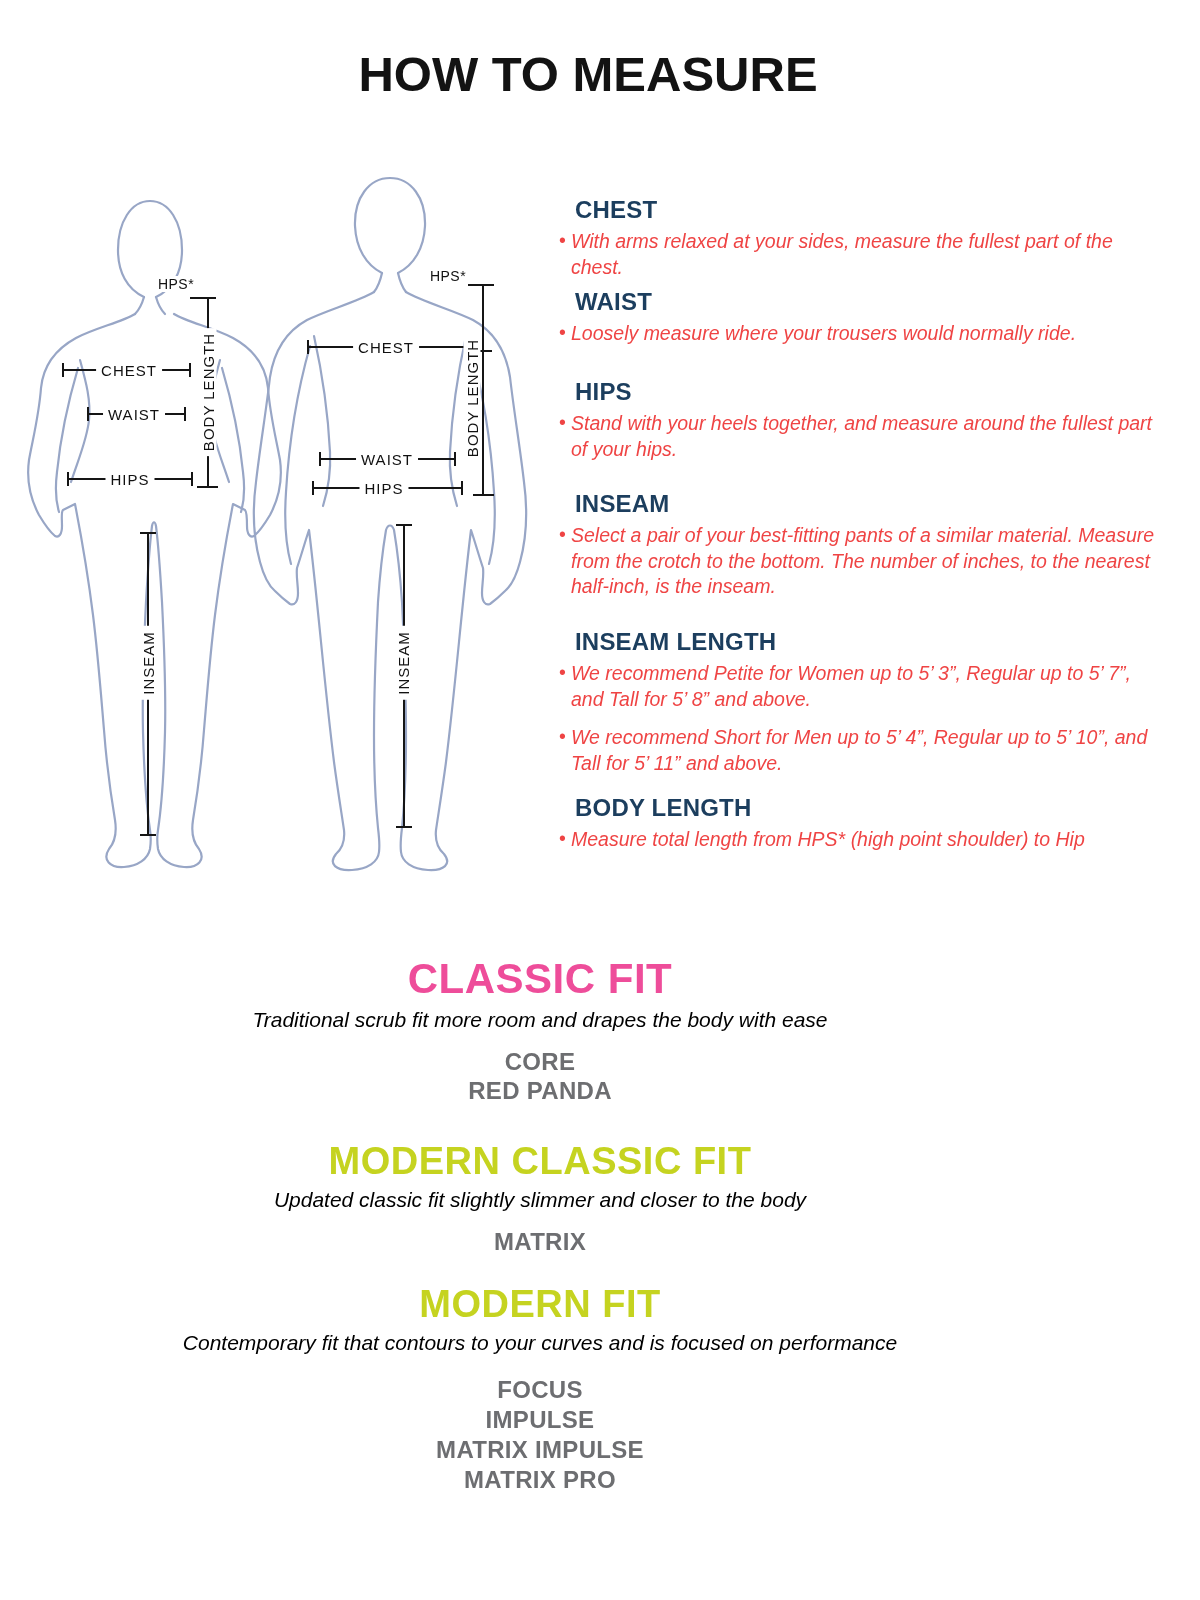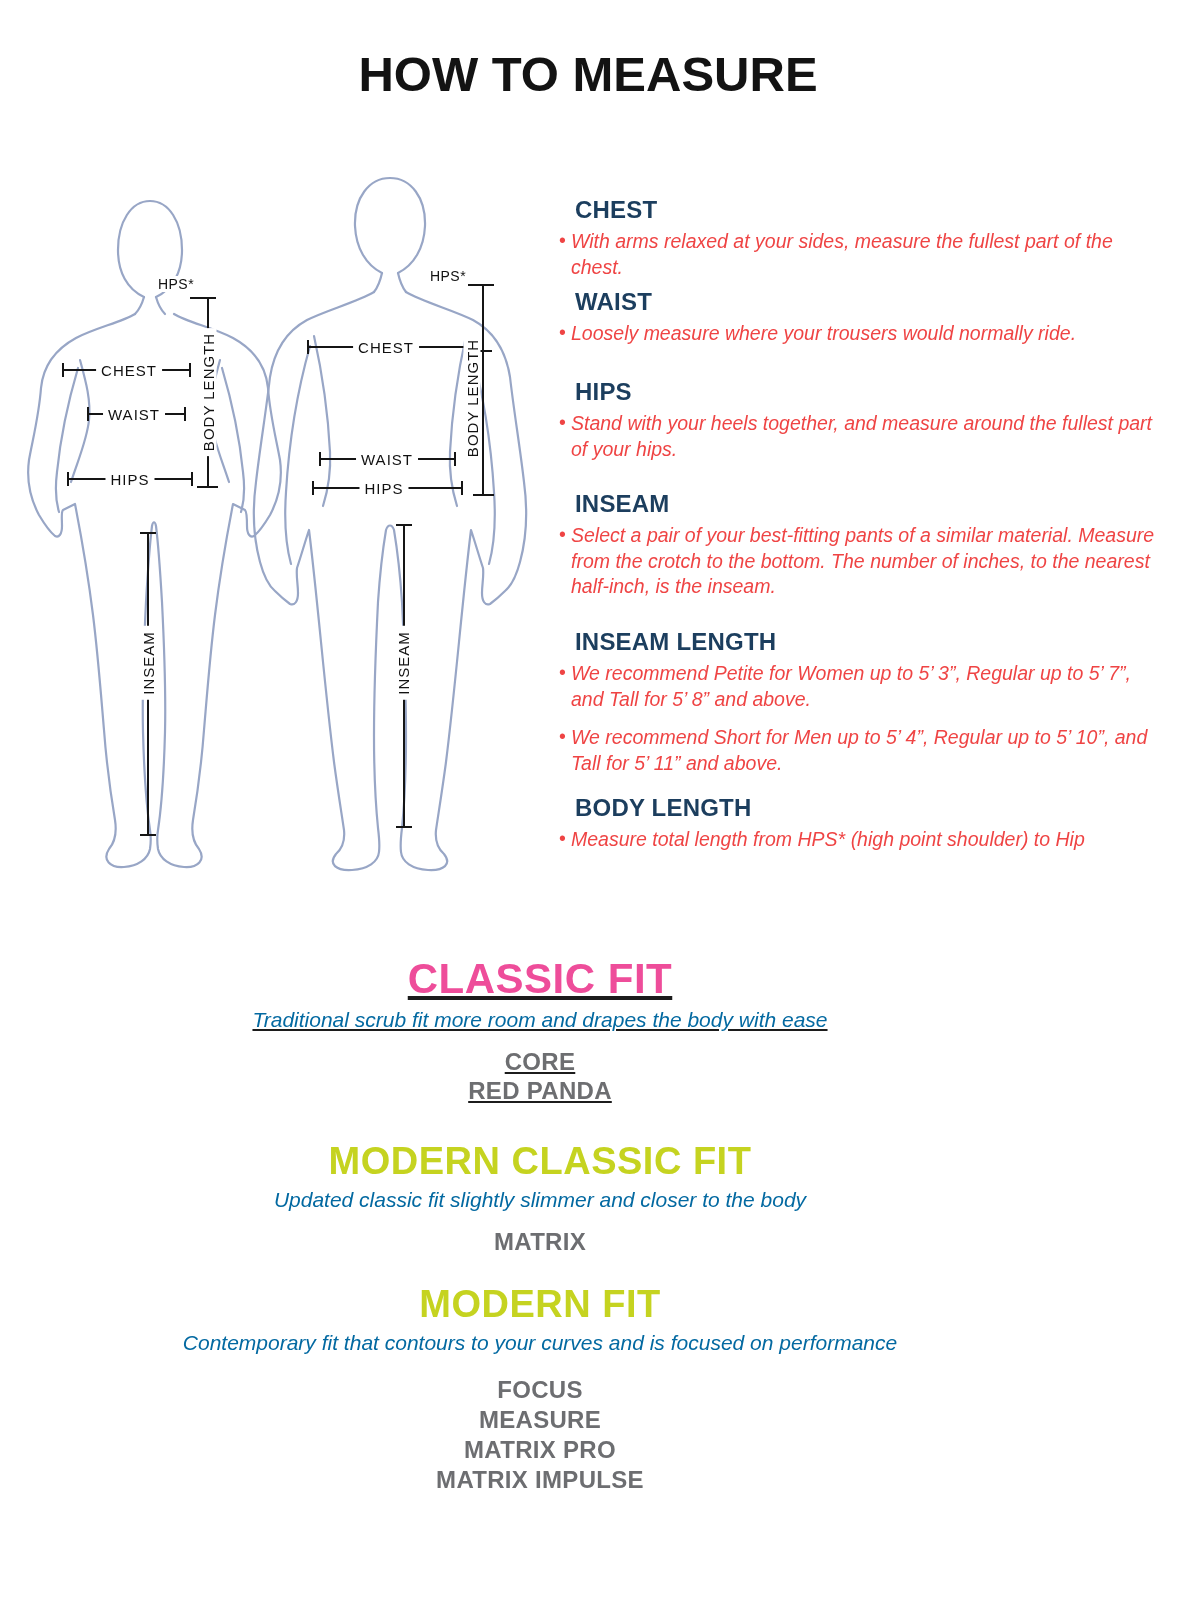--- a/index.html
+++ b/index.html
@@ -27,21 +27,21 @@
   .sec ul { margin:0; padding:0; }
   .sec li {
     list-style:none; position:relative; padding-left:13px; font-style:italic;
     font-size:19.5px; line-height:1.32; color:#ef4444; margin-bottom:13px;
   }
   .sec li::before { content:"\2022"; position:absolute; left:1px; top:-1px; font-style:normal; }
   
   .fit { position:absolute; left:60px; width:960px; text-align:center; }
   .fit h2 { margin:0; font-size:42px; line-height:1; font-weight:bold; letter-spacing:0.5px; }
   .fit.small h2 { font-size:38px; }
-  .fit .desc { margin:8px 0 0; font-style:italic; font-size:21px; color:#0369a1; }
+  .fit .desc { margin:8px 0 0; font-style:italic; font-size:21px; color:#000000; }
   .fit .products { margin:15px 0 0; font-weight:bold; font-size:24px; color:#6d6e71; line-height:29px; letter-spacing:0.3px; }
   .fit.modern .products { margin-top:20px; line-height:30px;text-align:center; }
   .pink { color:#ee4d9a; }
   .green { color:#c5d320; }
 </style>
 </head>
 <body>
 
 <div class="page">
 
@@ -198,21 +198,21 @@
     </ul>
   </div>
 
   <div class="sec" style="top:794px;">
     <h3>BODY LENGTH</h3>
     <ul>
         <li>Measure total length from HPS* (high point shoulder) to Hip</li>
       </ul>
   </div>
 
-  <div class="fit" style="top:958px;text-decoration:underline;">
+  <div class="fit" style="top:958px;">
     <h2 class="pink">CLASSIC FIT</h2>
     <p class="desc">Traditional scrub fit more room and drapes the body with ease</p>
     <div class="products">
       <div>CORE</div>
       <div>RED PANDA</div>
     </div>
   </div>
 
   <div class="fit small" style="top:1142px;">
     <h2 class="green">MODERN CLASSIC FIT</h2>
@@ -220,19 +220,19 @@
     <div class="products">
       <div>MATRIX</div>
     </div>
   </div>
 
   <div class="fit small modern" style="top:1285px;">
     <h2 class="green">MODERN FIT</h2>
     <p class="desc">Contemporary fit that contours to your curves and is focused on performance</p>
     <div class="products">
       <div>FOCUS</div>
-      <div>MEASURE</div>
+      <div>IMPULSE</div>
+      <div>MATRIX IMPULSE</div>
       <div>MATRIX PRO</div>
-      <div>MATRIX IMPULSE</div>
     </div>
   </div>
 
 </div>
 
 </body></html>

